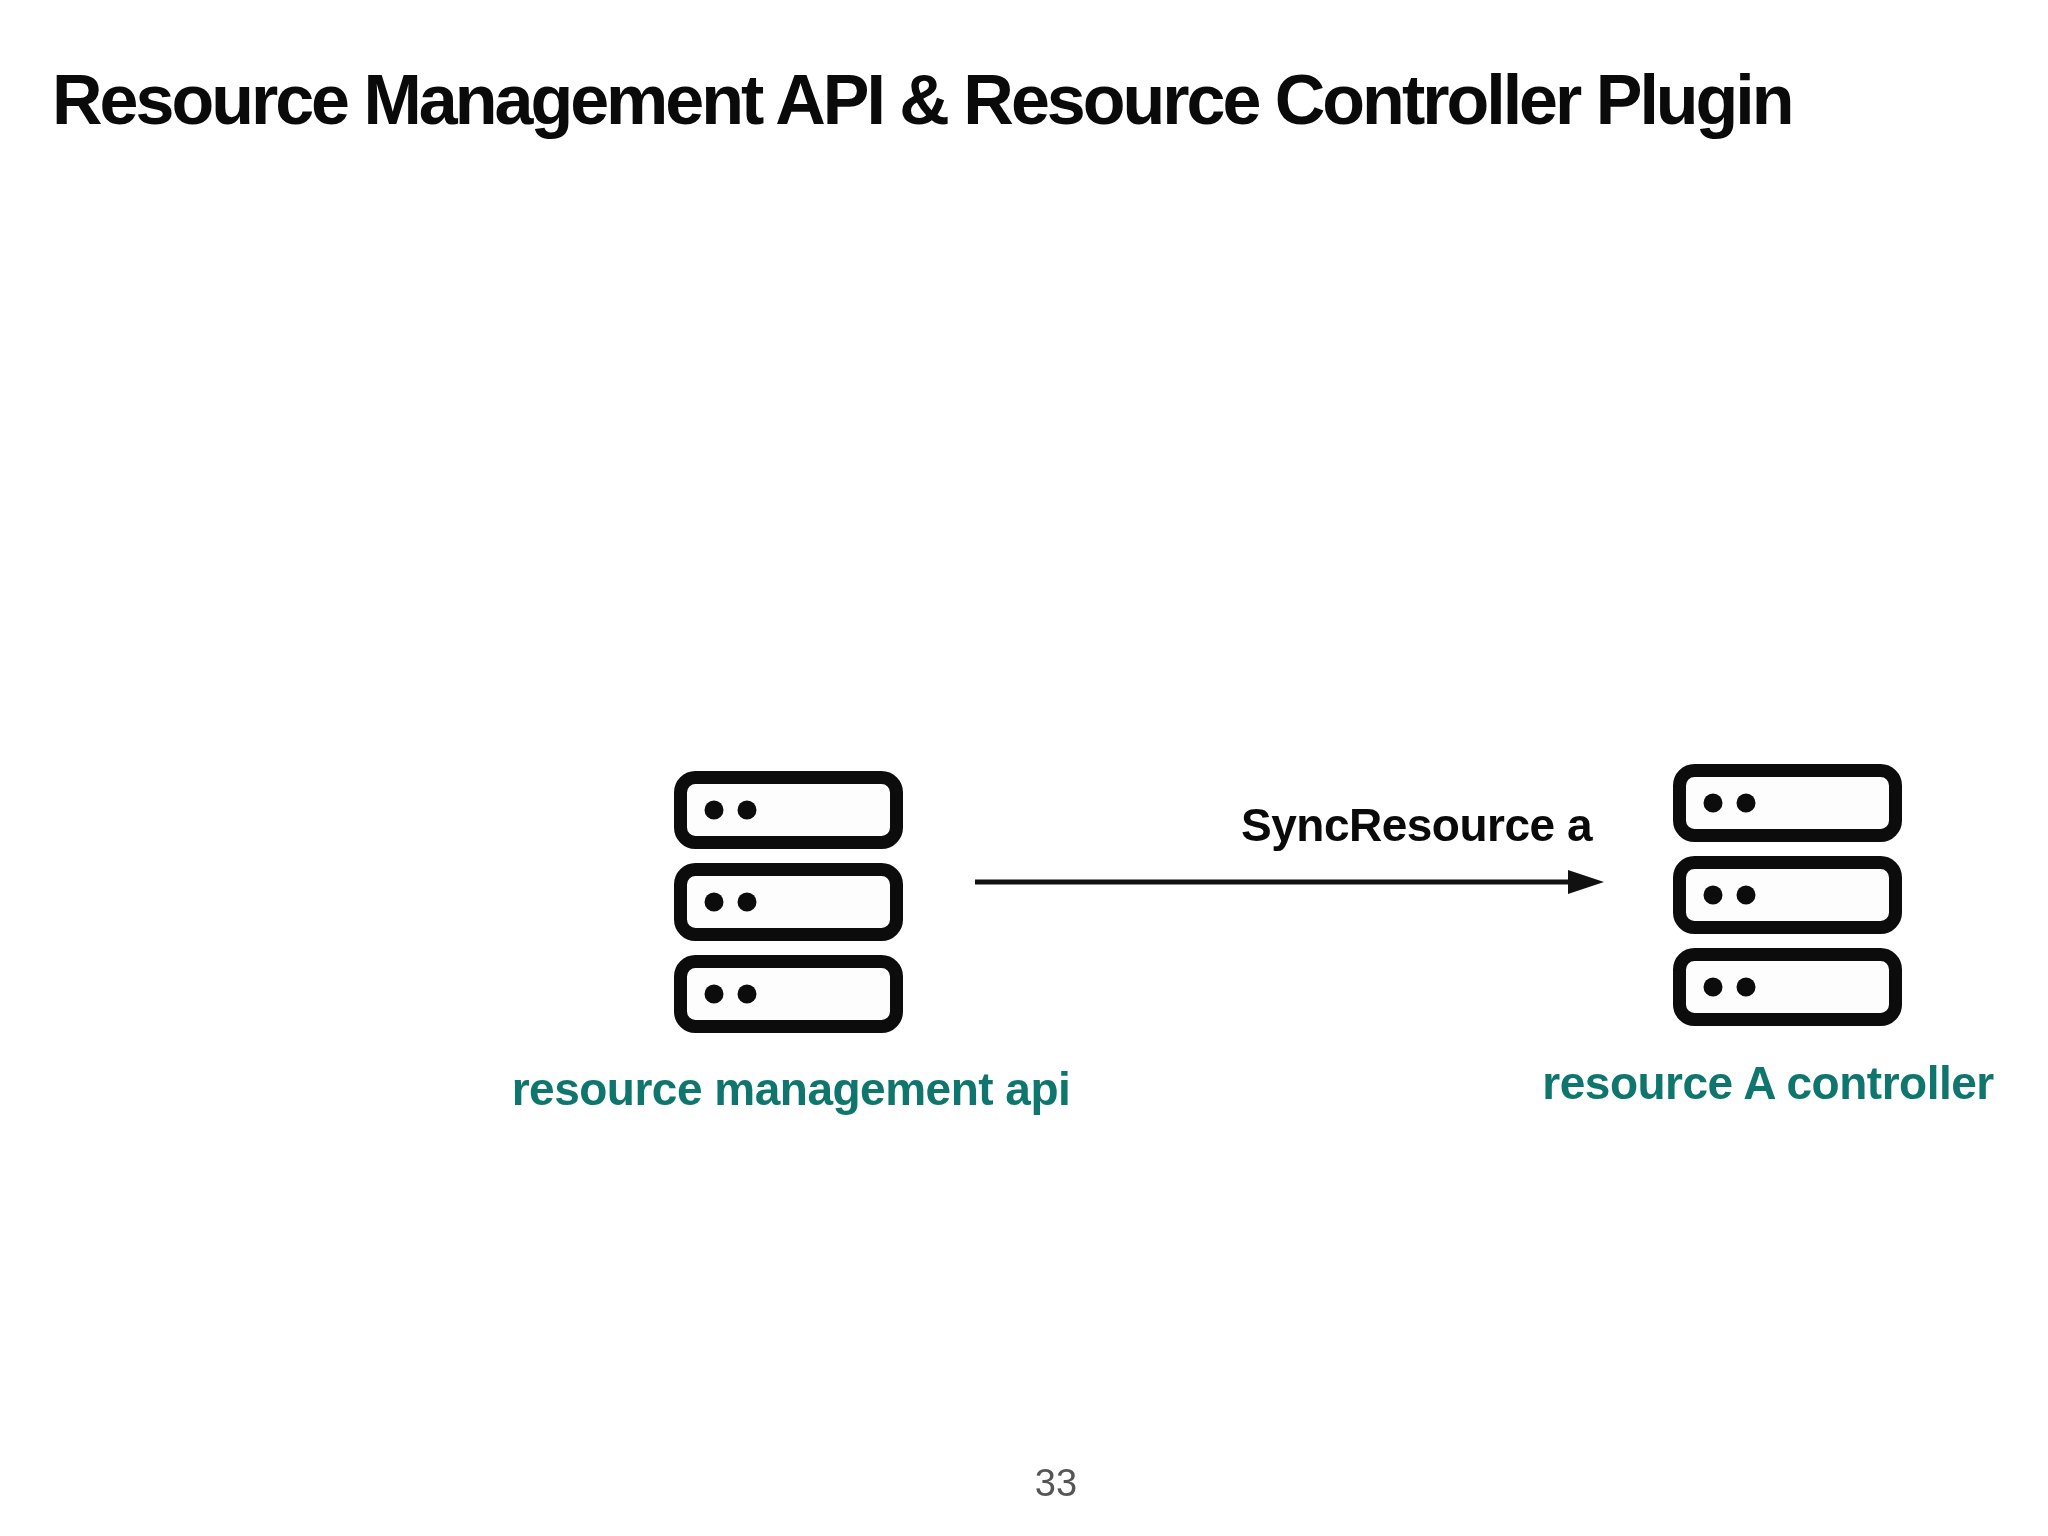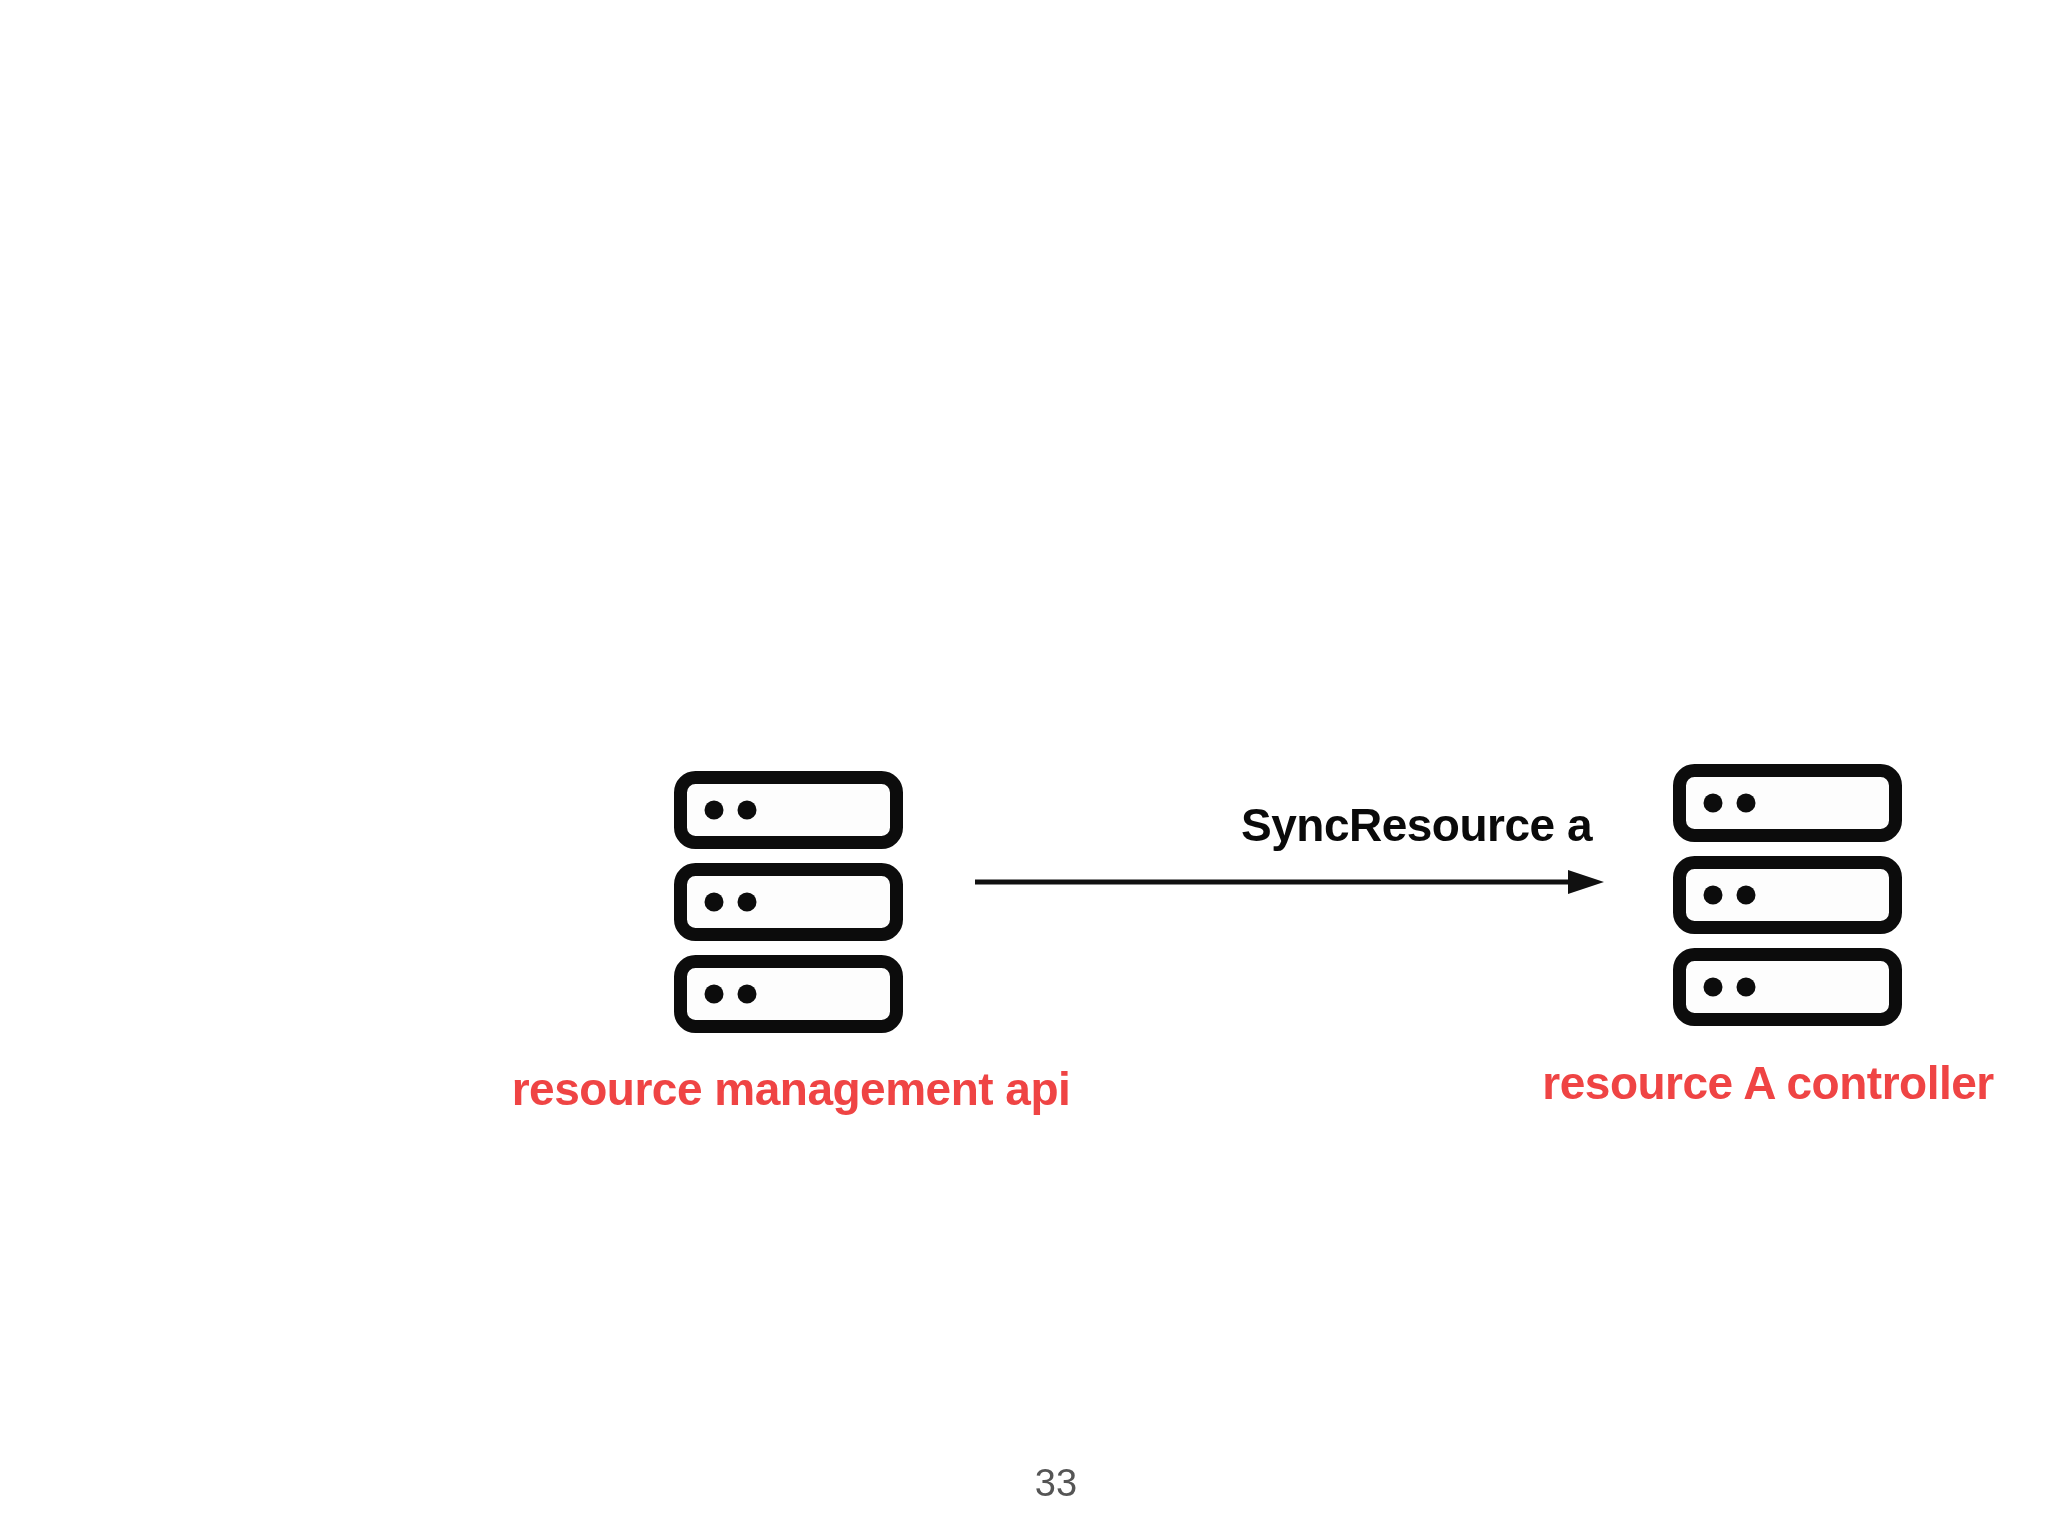--- a/index.html
+++ b/index.html
@@ -31,21 +31,21 @@
   }
   .node-icon{
     display:block;
   }
   .node-label{
     position:absolute;
     text-align:center;
     font-size:46px;
     font-weight:bold;
     letter-spacing:-0.5px;
-    color:#ef4444;
+    color:#0f766e;
     white-space:nowrap;
   }
   .label-left{
     left:441px;
     top:1062px;
     width:700px;
   }
   .label-right{
     left:1418px;
     top:1056px;
@@ -77,20 +77,21 @@
     font-size:38px;
     font-weight:normal;
     color:#555555;
   }
 </style>
 </head>
 <body>
 
 <div class="slide">
 
+  <div class="slide-title">Resource Management API &amp; Resource Controller Plugin</div>
 
   <div class="node" style="left:673px;top:770px;">
     <svg class="node-icon" width="231" height="264" viewBox="0 0 231 264">
       <g stroke="#0c0c0c" stroke-width="13" fill="#fdfdfd">
         <rect x="7.5" y="7.5" width="216" height="65" rx="15"></rect>
         <rect x="7.5" y="99.5" width="216" height="65" rx="15"></rect>
         <rect x="7.5" y="191.5" width="216" height="65" rx="15"></rect>
       </g>
       <g fill="#0c0c0c">
         <circle cx="41" cy="40" r="9.5"></circle>

